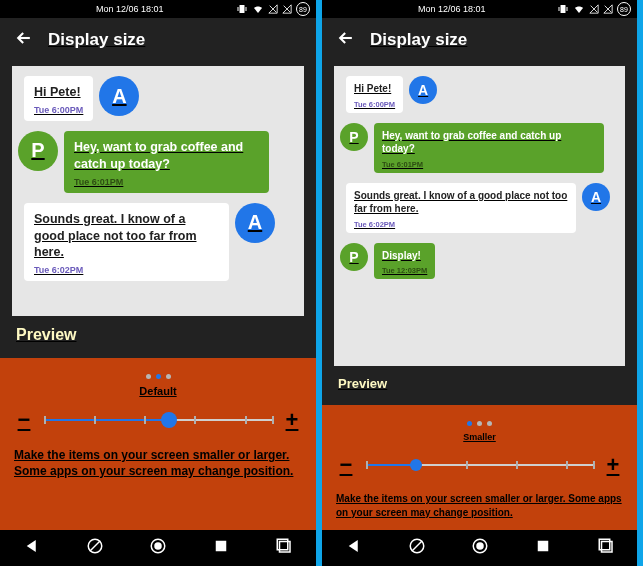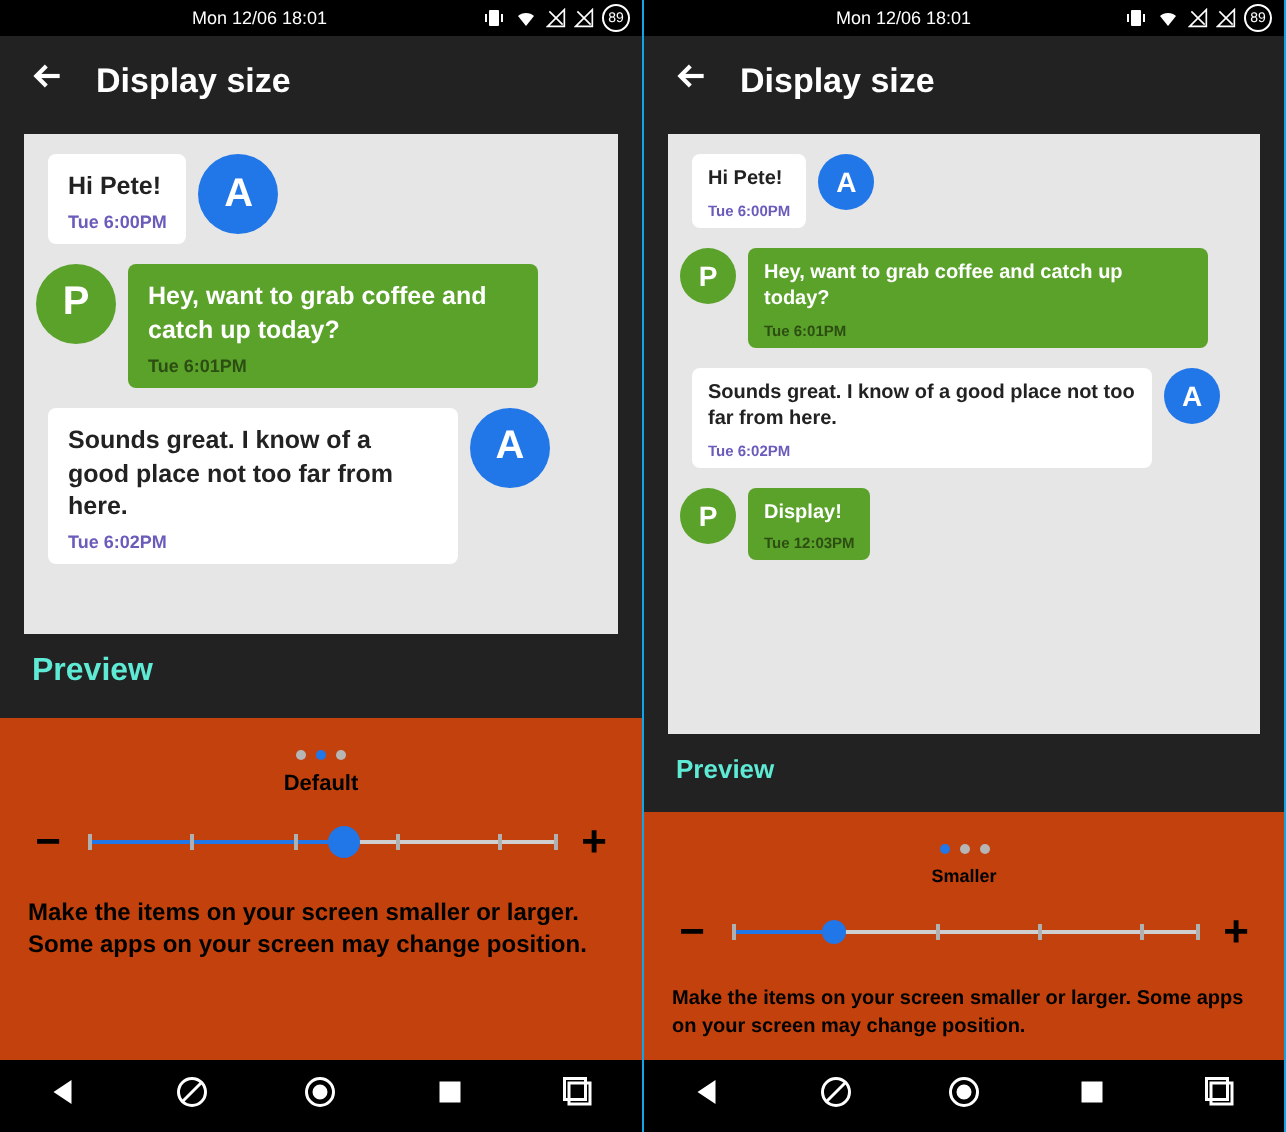--- a/index.html
+++ b/index.html
@@ -9,21 +9,22 @@
     font-family: Arial, Helvetica, sans-serif;
     background: #fff;
     overflow: hidden;
   }
   .phone {
     height: 566px;
     display: flex;
     flex-direction: column;
     background: #222;
     position: relative;
-    border-right: 1px solid #0ea5e9;
+    border-right: 6px solid #0ea5e9;
+    text-decoration: underline;
   }
   .phone.left { width: 322px; }
   .phone.right { width: 321px; }
 
   
   .statusbar {
     height: 18px;
     background: #000;
     color: #fff;
     display: flex;
@@ -72,21 +73,21 @@
   .right .bubble { max-width: 230px; padding: 6px 8px 4px 8px; }
   .bubble.white { background:#fff; color:#222; }
   .bubble.green { background:#5aa22a; color:#fff; }
   .bubble .text { font-size: 12.5px; font-weight: bold; line-height: 1.35; }
   .right .bubble .text { font-size: 10px; }
   .bubble .time { font-size: 9px; color:#6b5bbb; margin-top: 4px; font-weight:bold; }
   .right .bubble .time { font-size: 7.5px; }
   .bubble.green .time { color: #2d4e12; }
 
   .preview-label {
-    background:#222; color:#5eead4; font-weight:bold;
+    background:#222; color:#fef9c3; font-weight:bold;
     padding: 10px 4px 10px 4px; font-size:16px;
   }
   .right .preview-label { font-size: 13px; padding: 10px 4px; }
 
   
   .controls { background:#c2410c; flex: 1; padding: 12px 14px 8px 14px; display:flex; flex-direction:column; }
   .dots { display:flex; gap:5px; justify-content:center; margin: 4px 0 4px 0; }
   .dot { width:5px; height:5px; border-radius:50%; background:#b6b6b6; }
   .dot.active { background:#2176e8; }
   .size-label { text-align:center; font-size:11px; font-weight:bold; margin: 2px 0 10px 0; }

